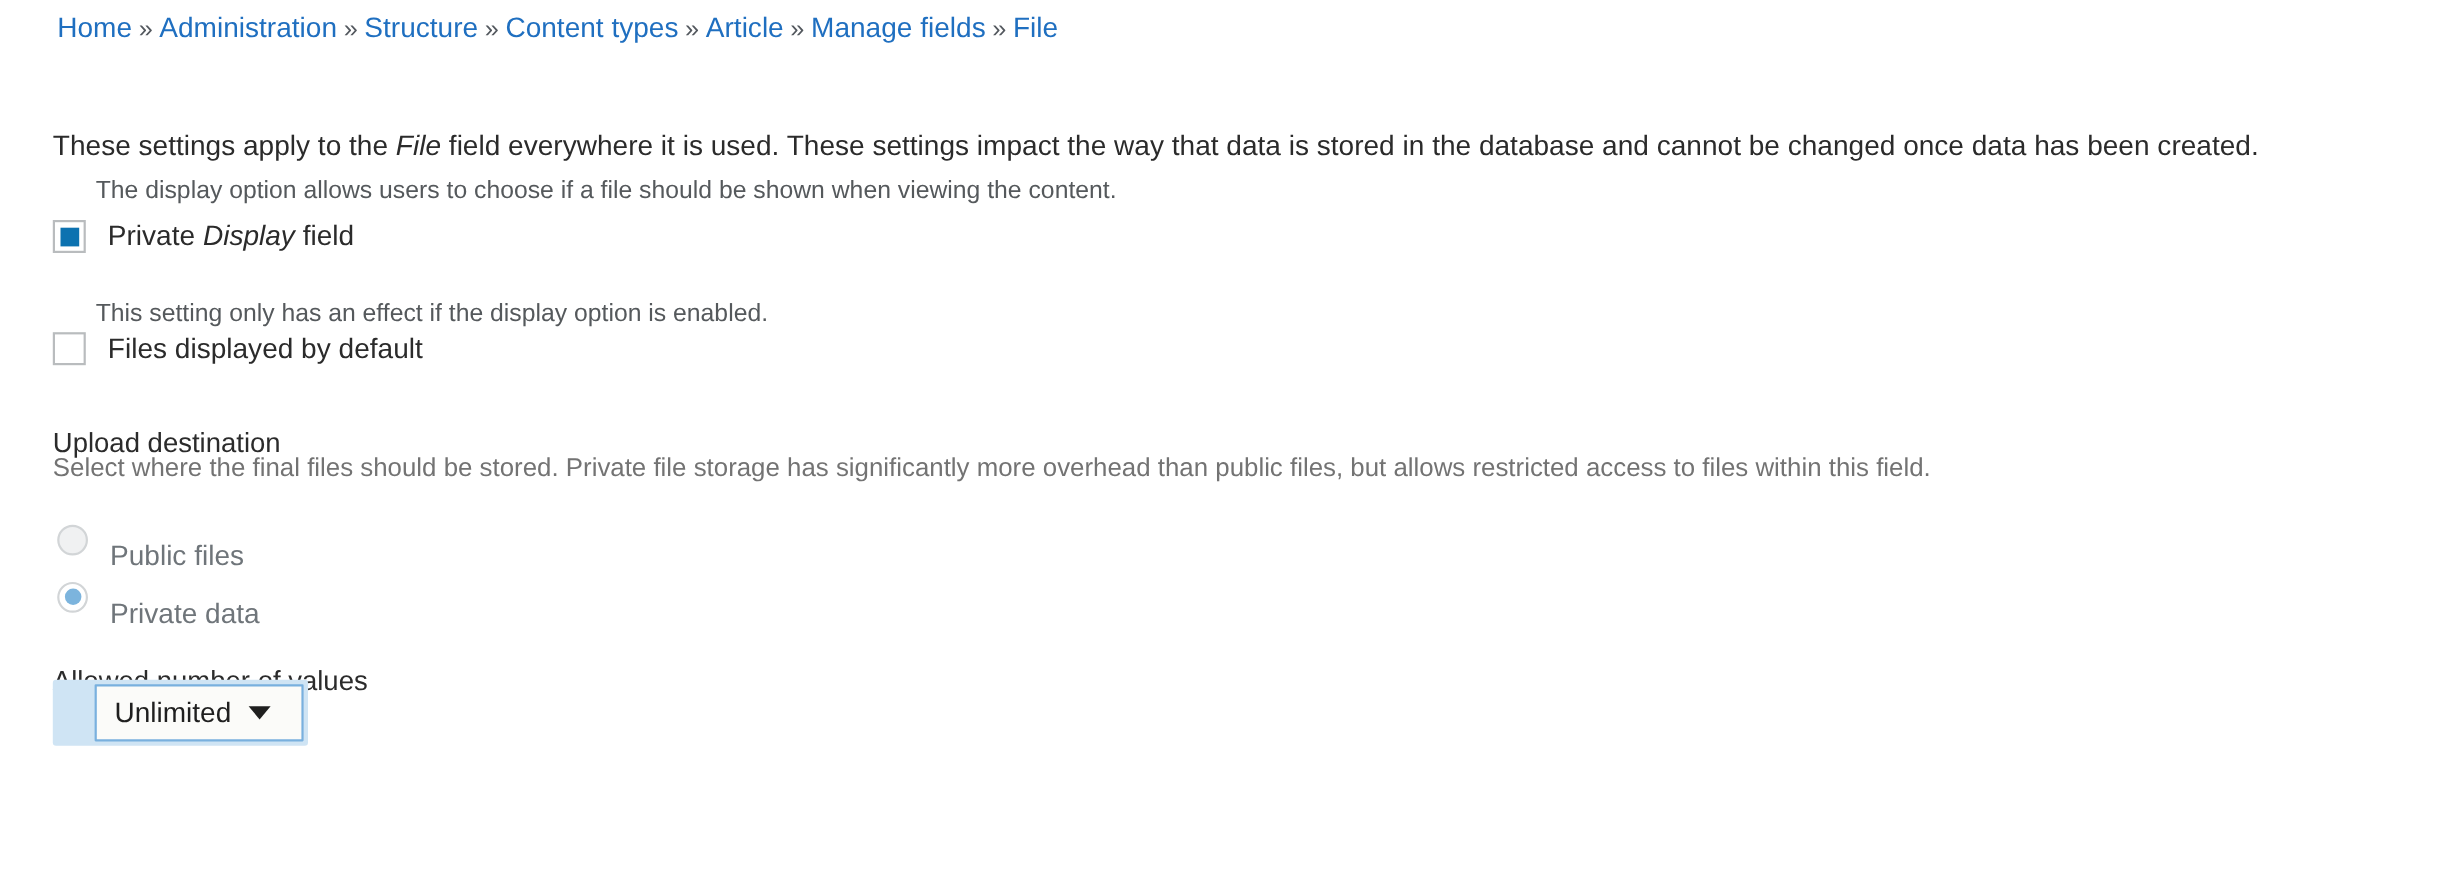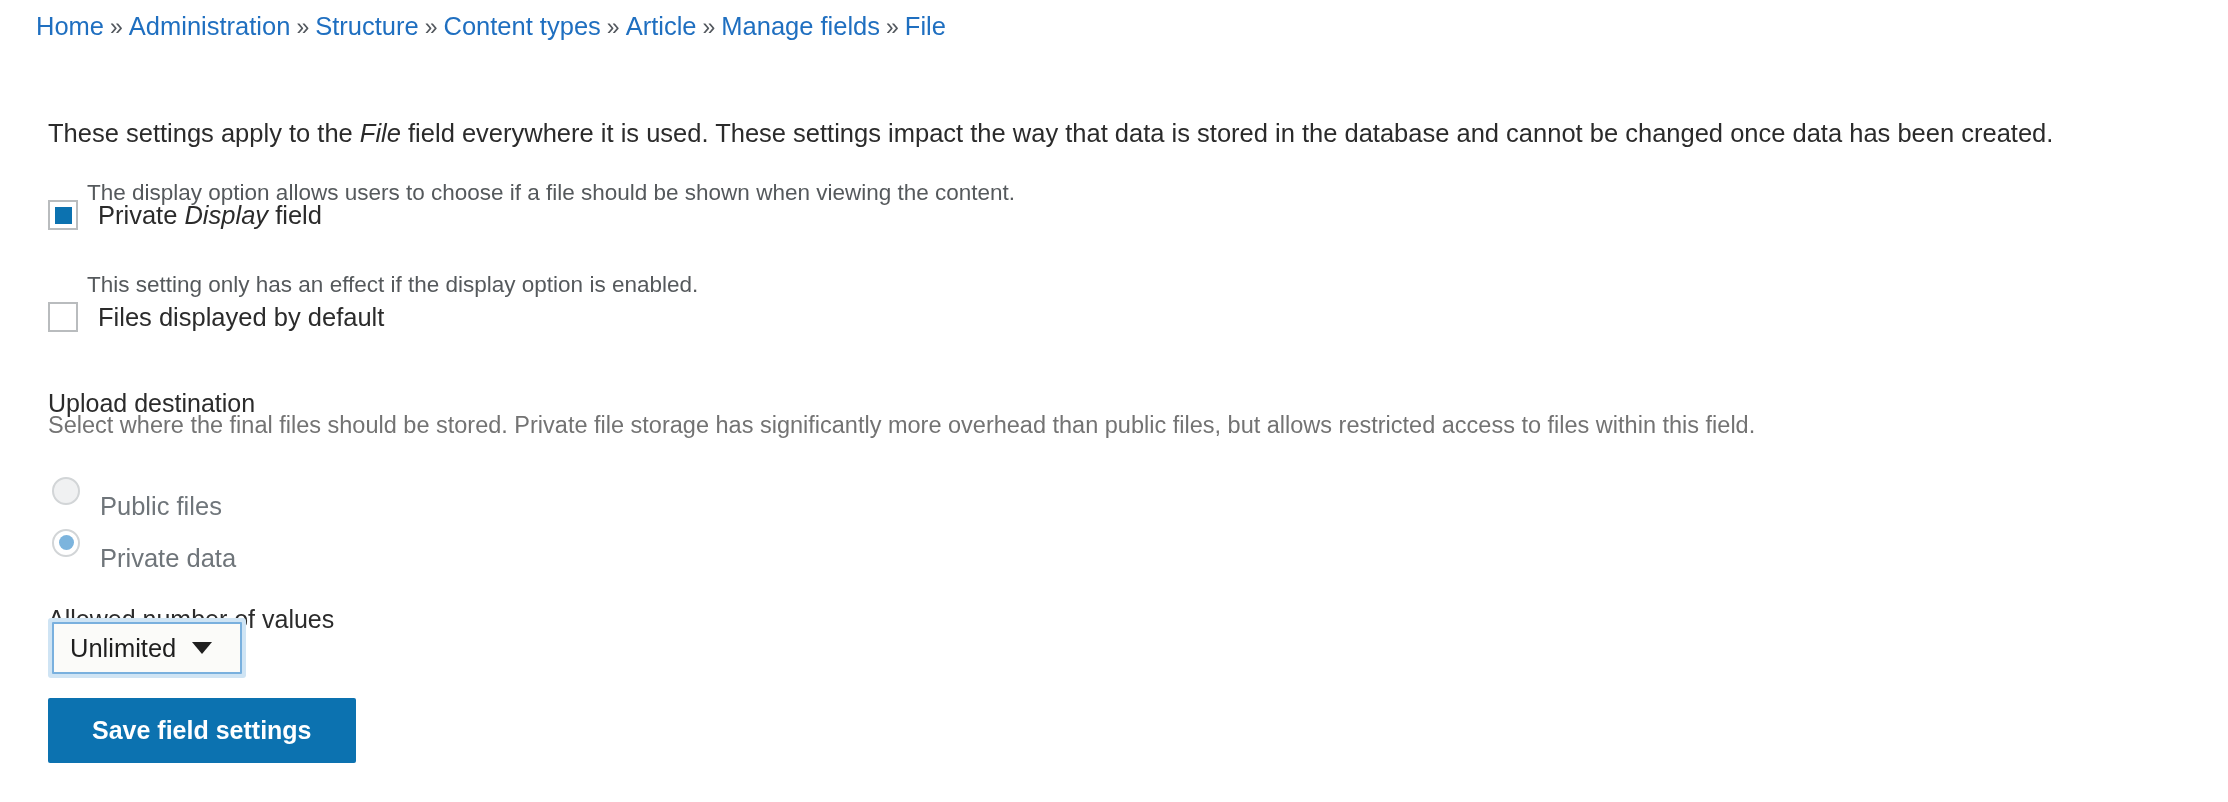--- a/index.html
+++ b/index.html
@@ -19,21 +19,21 @@
     position: relative;
     width: 2228px;
     height: 802px;
     box-sizing: border-box;
     padding: 0;
   }
 
   
   .breadcrumb {
     position: absolute;
-    left: 36px;
+    left: 52px;
     top: 10px;
     font-size: 25.5px;
     line-height: 32px;
     white-space: nowrap;
     text-align: right;
   }
   .breadcrumb a {
     color: #1f6fc0;
     text-decoration: none;
   }
@@ -58,21 +58,20 @@
   
   .desc {
     font-size: 22.5px;
     line-height: 30px;
     color: #55595c;
   }
   .desc-display {
     position: absolute;
     left: 87px;
     top: 158px;
-    margin-top: 20px;
   }
   .desc-files {
     position: absolute;
     left: 87px;
     top: 260px;
     margin-top: 10px;
   }
 
   
   .cb-row {
@@ -198,20 +197,21 @@
     height: 52px;
     min-width: 190px;
     padding: 0 14px 0 16px;
     border: 2px solid #79b0de;
     background: #fbfbf9;
     border-radius: 1px;
     display: flex;
     align-items: center;
     gap: 16px;
     cursor: pointer;
+    margin-left: 34px;
   }
   .select-value {
     font-size: 25.5px;
     line-height: 28px;
     color: #1f1f1f;
     white-space: nowrap;
   }
   .select-arrow {
     width: 0;
     height: 0;
@@ -287,15 +287,14 @@
 
   <h2 class="section-title title-allowed">Allowed number of values</h2>
 
   <div class="select-wrap">
     <div class="select-box">
       <span class="select-value">Unlimited</span>
       <span class="select-arrow"></span>
     </div>
   </div>
 
-  <button class="save-btn">Save field settings</button>
 
 </div>
 
 </body></html>

